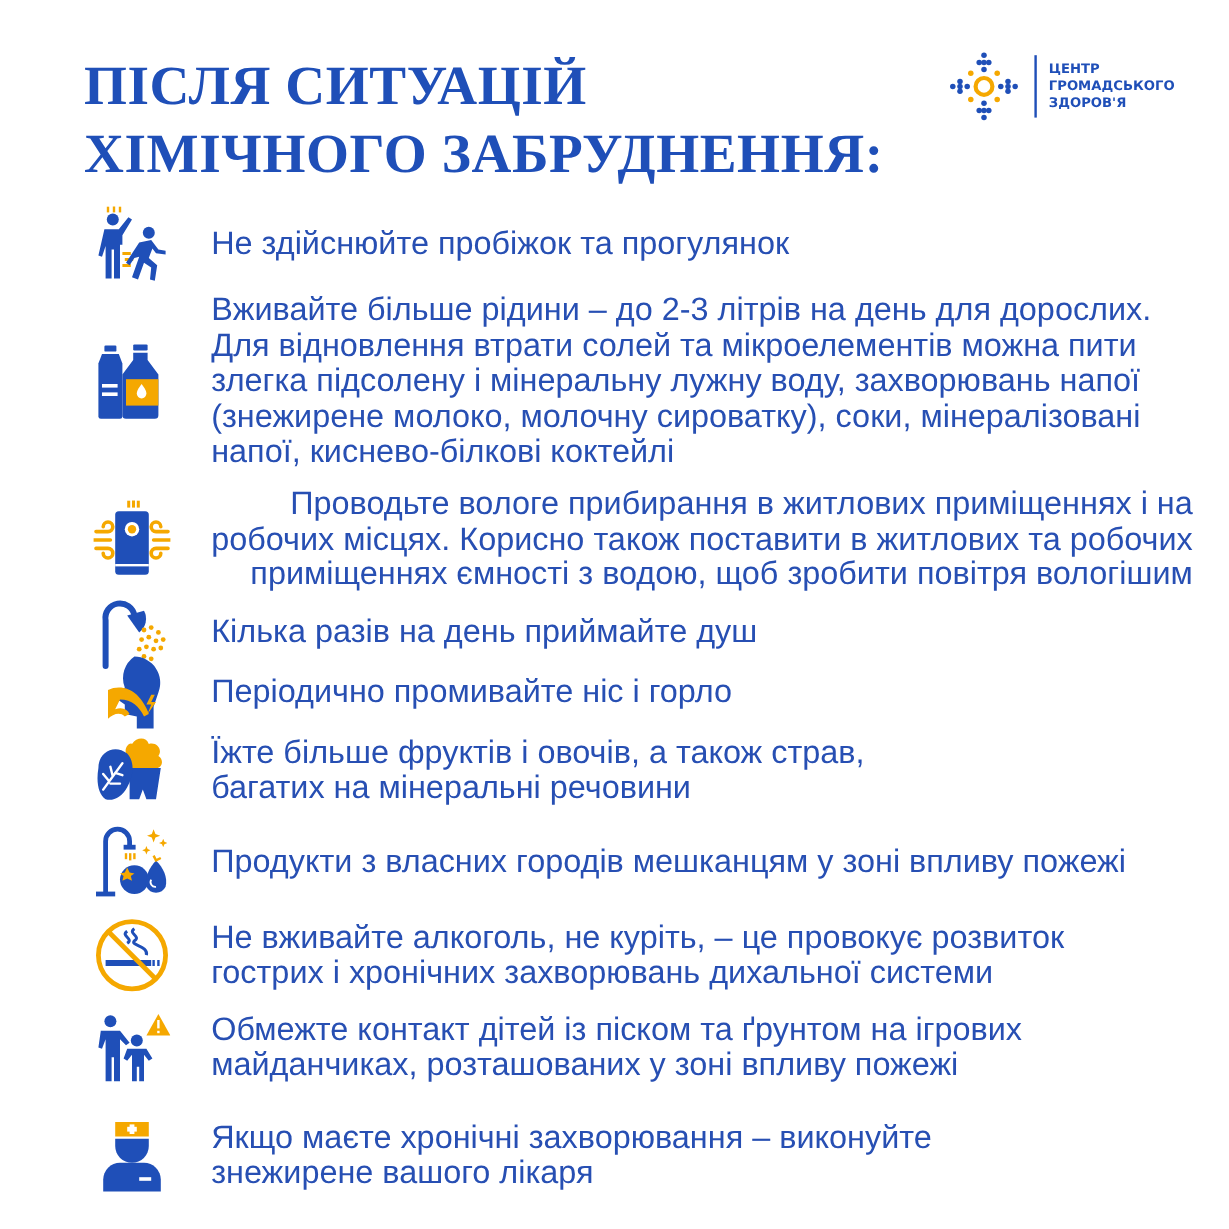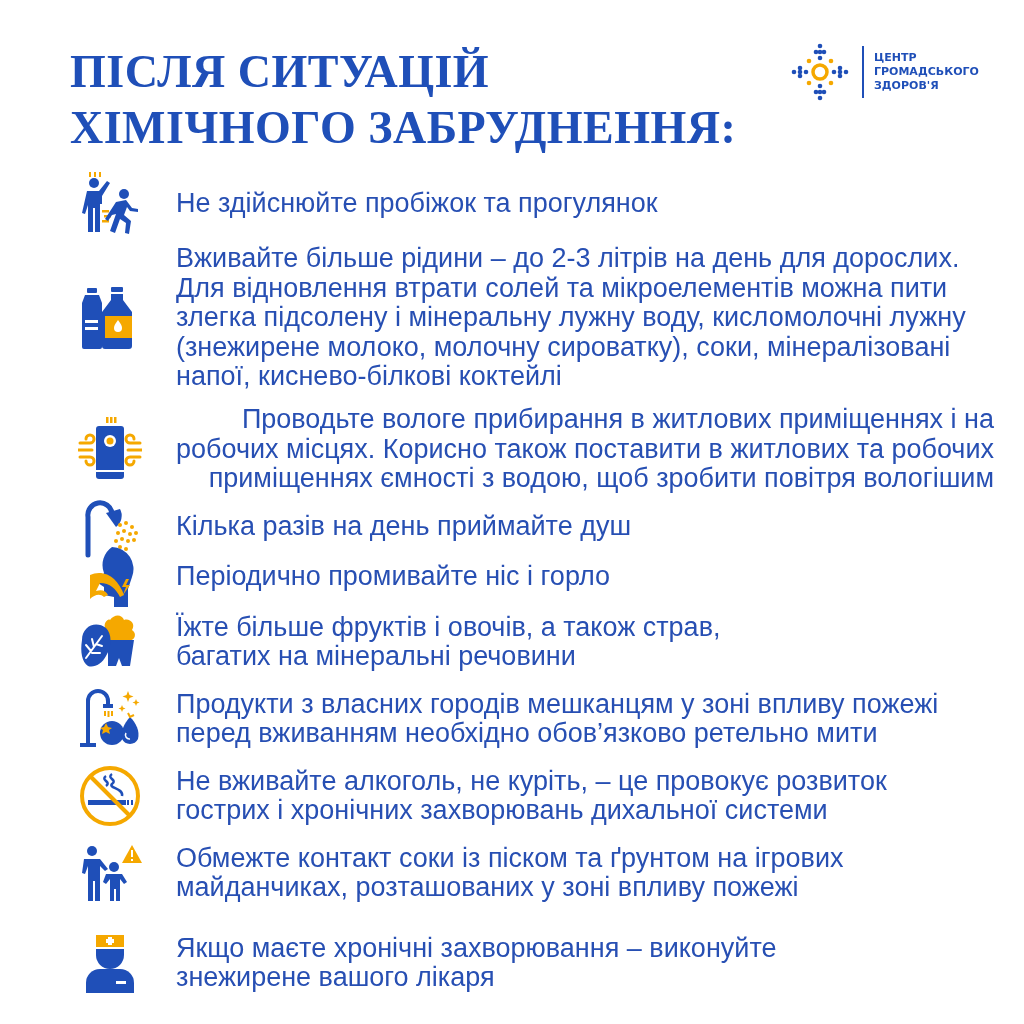--- a/index.html
+++ b/index.html
@@ -102,21 +102,21 @@
           <rect x="7" y="34" width="13" height="3"></rect>
           <rect x="7" y="41" width="13" height="3"></rect>
         </g>
       <rect x="27" y="30" width="27" height="22" fill="#f5a800"></rect>
       <path d="M40 34 c3 4 4 6 4 8 a4 4 0 0 1 -8 0 c0 -2 1 -4 4 -8z" fill="#ffffff"></path>
     </svg>
   </div>
   <div class="text">
     <span>Вживайте більше рідини – до 2-3 літрів на день для дорослих.</span>
     <span>Для відновлення втрати солей та мікроелементів можна пити</span>
-    <span>злегка підсолену і мінеральну лужну воду, кисломолочні лужну</span>
+    <span>злегка підсолену і мінеральну лужну воду, захворювань напої</span>
     <span>(знежирене молоко, молочну сироватку), соки, мінералізовані</span>
     <span>напої, киснево-білкові коктейлі</span>
   </div>
 </div>
 
 <div class="item" style="top:405px;text-align:right;">
   <div class="icon">
     <svg viewBox="0 0 64 64">
       <g fill="#f5a800">
           <rect x="28" y="0" width="2.5" height="6"></rect>
@@ -215,21 +215,20 @@
         </g>
       <circle cx="34" cy="46" r="12" fill="#1f4fb8"></circle>
       <path d="M28 36 l2 4 l4 1 l-3 2 l1 4 l-4 -2 l-4 2 l1 -4 l-3 -2 l4 -1z" fill="#f5a800"></path>
       <path d="M52 30 c6 6 10 14 8 22 a9 9 0 0 1 -16 0 c-2 -6 2 -16 8 -22z" fill="#1f4fb8"></path>
       <path d="M50 26 l2 4 l4 -2" stroke="#f5a800" stroke-width="2" fill="none"></path>
       <path d="M48 46 a4 4 0 0 0 4 6" stroke="#ffffff" stroke-width="1.5" fill="none"></path>
     </svg>
   </div>
   <div class="text">
     <span>Продукти з власних городів мешканцям у зоні впливу пожежі</span>
-    <span>перед вживанням необхідно обов’язково ретельно мити</span>
   </div>
 </div>
 
 <div class="item" style="top:764px;">
   <div class="icon">
     <svg viewBox="0 0 64 64">
       <path d="M28 12 c-6 4 6 6 0 10 M34 10 c-6 4 6 6 0 10 c-4 4 12 4 10 12" fill="none" stroke="#1f4fb8" stroke-width="2.5"></path>
       <rect x="10" y="36" width="38" height="5" fill="#1f4fb8"></rect>
       <rect x="49" y="36" width="2" height="5" fill="#1f4fb8"></rect>
         <rect x="53" y="36" width="2" height="5" fill="#1f4fb8"></rect>
@@ -251,21 +250,21 @@
         <path d="M6 18 h16 l8 10 l-3 2 l-5 -5 v35 h-5 v-20 h-2 v20 h-5 v-35 l-3 8 l-3 -1z"></path>
         <circle cx="36" cy="26" r="5"></circle>
         <path d="M28 33 h16 l5 8 l-3 2 l-4 -5 v22 h-4 v-12 h-2 v12 h-4 v-22 l-4 5 l-3 -2z"></path>
       </g>
       <path d="M54 4 l10 18 h-20z" fill="#f5a800"></path>
       <rect x="53" y="9" width="2" height="7" fill="#ffffff"></rect>
         <rect x="53" y="18" width="2" height="2" fill="#ffffff"></rect>
     </svg>
   </div>
   <div class="text">
-    <span>Обмежте контакт соки із піском та ґрунтом на ігрових</span>
+    <span>Обмежте контакт дітей із піском та ґрунтом на ігрових</span>
     <span>майданчиках, розташованих у зоні впливу пожежі</span>
   </div>
 </div>
 
 <div class="item" style="top:931px;">
   <div class="icon">
     <svg viewBox="0 0 64 64">
       <path d="M18 4 h28 v12 h-28z" fill="#f5a800"></path>
       <rect x="30" y="6" width="4" height="8" fill="#ffffff"></rect>
         <rect x="28" y="8" width="8" height="4" fill="#ffffff"></rect>

